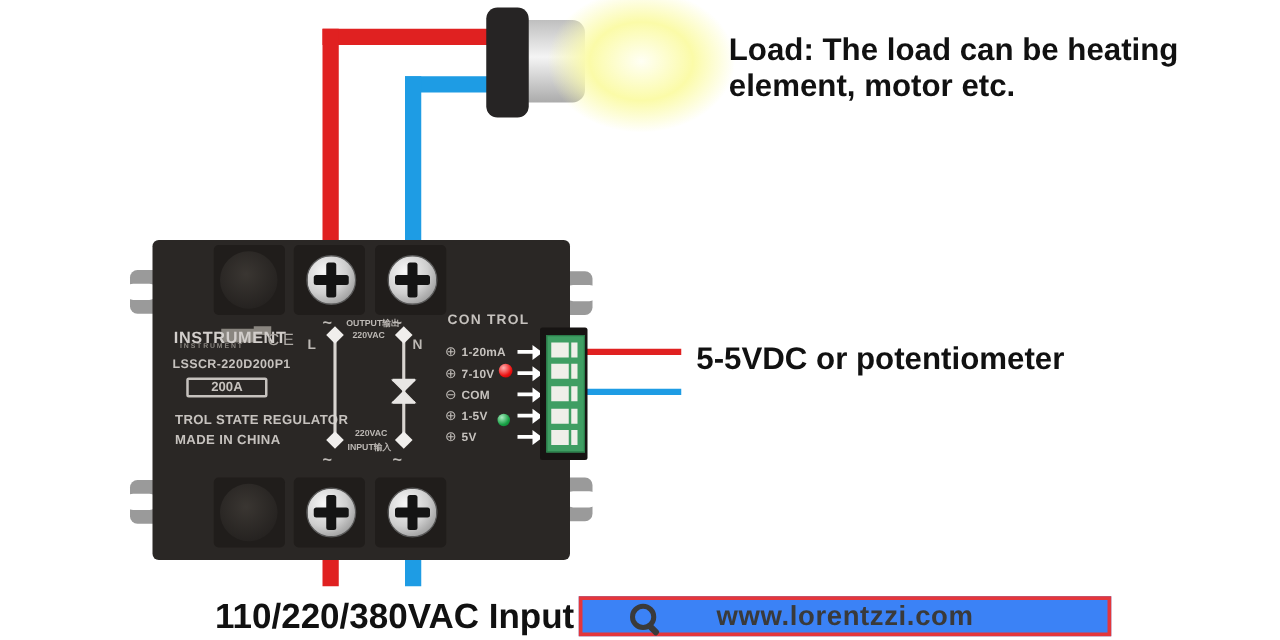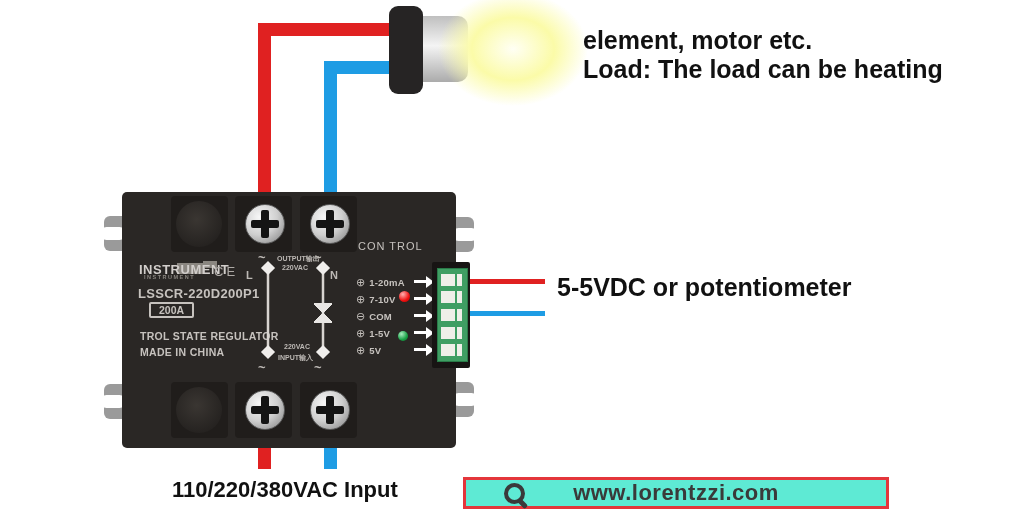--- a/index.html
+++ b/index.html
@@ -5,21 +5,21 @@
   html,body{margin:0;padding:0;background:#fff;}
   .scene{position:relative;width:1024px;height:512px;background:#ffffff;overflow:hidden;
          font-family:"Liberation Sans",sans-serif;}
   .abs{position:absolute;}
 
   
   .note{position:absolute;font-weight:bold;color:#111;line-height:1.16;}
   .note-load{left:583px;top:26px;font-size:25px;}
   .note-output{left:345px;top:153px;font-size:25px;}
   .note-control{left:557px;top:273px;font-size:25px;}
-  .note-input{left:172px;top:477px;font-size:22px;}
+  .note-input{left:172px;top:477px;font-size:28px;}
 
   
   .wire{position:absolute;}
   .wire.red{background:#e02121;}
   .wire.blue{background:#1e9ce4;}
 
   
   .bulb-glow{position:absolute;left:438px;top:-8px;width:150px;height:114px;border-radius:50%;
     background:radial-gradient(closest-side,#fffff4 0%,#fbfba8 55%,rgba(250,250,160,0) 100%);}
   .bulb-base{position:absolute;left:416px;top:16px;width:52px;height:66px;border-radius:0 10px 10px 0;
@@ -43,27 +43,27 @@
   .screw::before{left:5px;top:15px;width:28px;height:8px;}
   .screw::after{left:15px;top:5px;width:8px;height:28px;}
 
   
   .lbl{position:absolute;color:#c6c2be;font-weight:bold;}
   .logo-hl{position:absolute;left:177px;top:263px;width:28px;height:11px;background:#8a8680;}
   .logo-tab{position:absolute;left:203px;top:261px;width:14px;height:7px;background:#8a8680;}
   .brand{left:139px;top:262px;font-size:13px;letter-spacing:0.5px;color:#d2cecb;}
   .brand-sub{left:144px;top:274px;font-size:5.5px;letter-spacing:1.5px;color:#8a8680;}
   .ce{left:214px;top:264px;font-size:13px;font-weight:normal;letter-spacing:3px;color:#aeaaa6;}
-  .model{left:138px;top:286px;font-size:13px;letter-spacing:0.3px;}
-  .rating{left:149px;top:302px;font-size:10.5px;border:2px solid #c6c2be;padding:0 8px;border-radius:2px;}
+  .model{left:138px;top:286px;font-size:10px;letter-spacing:0.3px;}
+  .rating{left:149px;top:302px;font-size:10.5px;border:2px solid #c6c2be;padding:0 18px;border-radius:2px;}
   .typelabel{left:140px;top:330px;font-size:10.5px;letter-spacing:0.3px;}
   .origin{left:140px;top:346px;font-size:10.5px;letter-spacing:0.3px;}
 
   
-  .ctrl-title{position:absolute;left:358px;top:240px;font-size:11px;font-weight:normal;
+  .ctrl-title{position:absolute;left:358px;top:250px;font-size:11px;font-weight:bold;
     letter-spacing:1px;color:#c6c2be;}
   .ctrl-row{position:absolute;left:356px;height:14px;display:flex;align-items:center;gap:4px;}
   .ctrl-sym{font-size:11px;color:#c0bcb8;line-height:1;}
   .ctrl-lab{font-size:9.5px;font-weight:bold;color:#c6c2be;letter-spacing:0.2px;}
   .led{position:absolute;border-radius:50%;}
   .led-red{left:399px;top:291px;width:11px;height:11px;
     background:radial-gradient(circle at 35% 30%,#ffb0b0,#ee1111 60%,#a50000);}
   .led-green{left:398px;top:331px;width:10px;height:10px;
     background:radial-gradient(circle at 35% 30%,#a8ecc0,#18a045 60%,#0a6e2a);}
   .c-arrow{position:absolute;left:414px;width:13px;height:3px;background:#fff;}
@@ -75,21 +75,21 @@
   .tb-green{position:absolute;left:437px;top:268px;width:31px;height:94px;background:#3f9e63;
     border:1px solid #2a7a48;display:flex;flex-direction:column;justify-content:space-around;padding:2px 0;box-sizing:border-box;}
   .tb-cell{display:flex;gap:2px;padding-left:3px;}
   .tb-main{width:14px;height:12px;background:#efefe9;}
   .tb-side{width:5px;height:12px;background:#efefe9;}
 
   
   .schem{position:absolute;left:238px;top:248px;}
 
   
-  .searchbar{position:absolute;left:463px;top:477px;width:420px;height:26px;background:#5eead4;
+  .searchbar{position:absolute;left:463px;top:477px;width:420px;height:26px;background:#3b82f6;
     border:3px solid #e4363b;display:flex;align-items:center;}
   .mag{position:absolute;left:38px;top:3px;width:13px;height:13px;border:4px solid #3a3a3a;border-radius:50%;}
   .mag::after{content:"";position:absolute;left:12px;top:11px;width:5px;height:11px;background:#3a3a3a;
     border-radius:2px;transform:rotate(-45deg);}
   .search-text{width:100%;text-align:center;font-size:22px;font-weight:bold;color:#3a3a3a;letter-spacing:0.5px;}
 </style>
 </head>
 <body>
 
 <div class="scene">
@@ -229,22 +229,22 @@
         <span class="tb-main"></span>
         <span class="tb-side"></span>
       </div>
     <div class="tb-cell">
         <span class="tb-main"></span>
         <span class="tb-side"></span>
       </div>
   </div>
 
   <div class="note note-load">
+    <div>Load: The load can be heating</div>
     <div>element, motor etc.</div>
-    <div>Load: The load can be heating</div>
   </div>
   <div class="note note-control">
     <div>5-5VDC or potentiometer</div>
   </div>
   <div class="note note-input">110/220/380VAC Input</div>
 
   <div class="searchbar">
     <span class="mag"></span>
     <span class="search-text">www.lorentzzi.com</span>
   </div>

